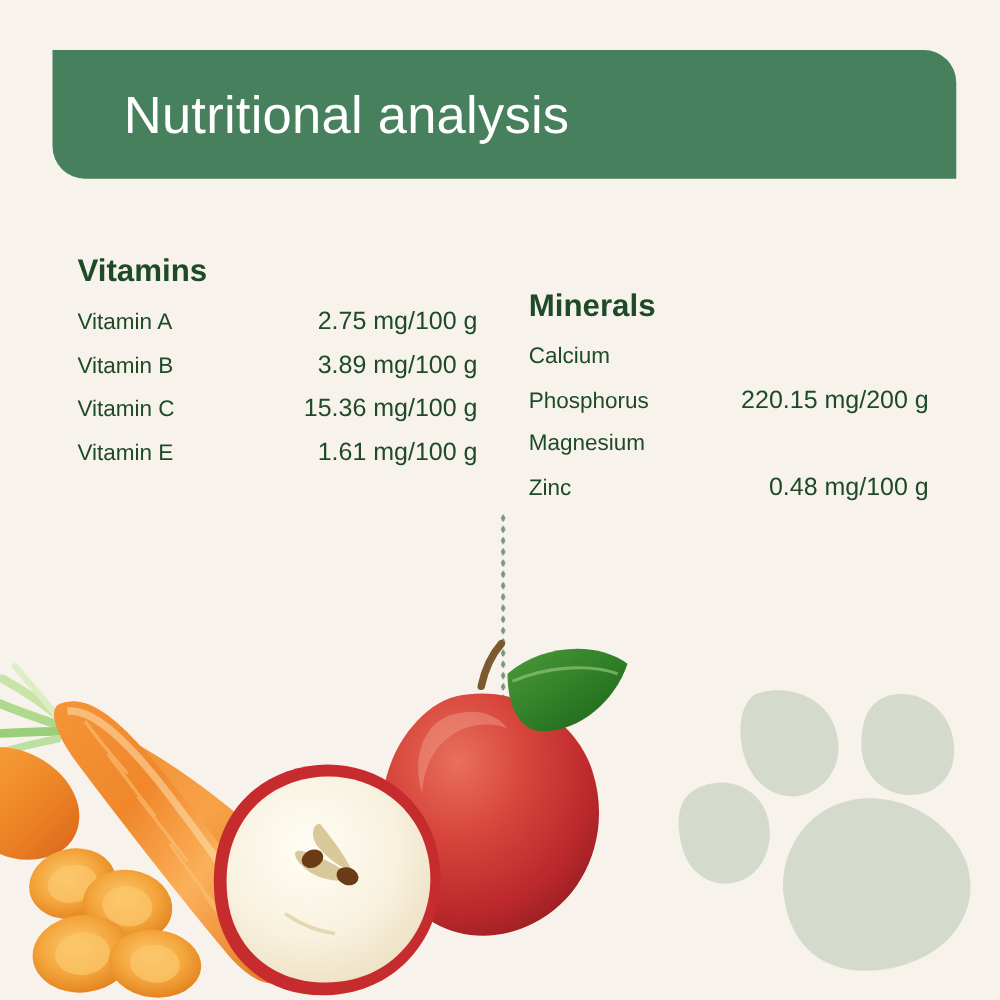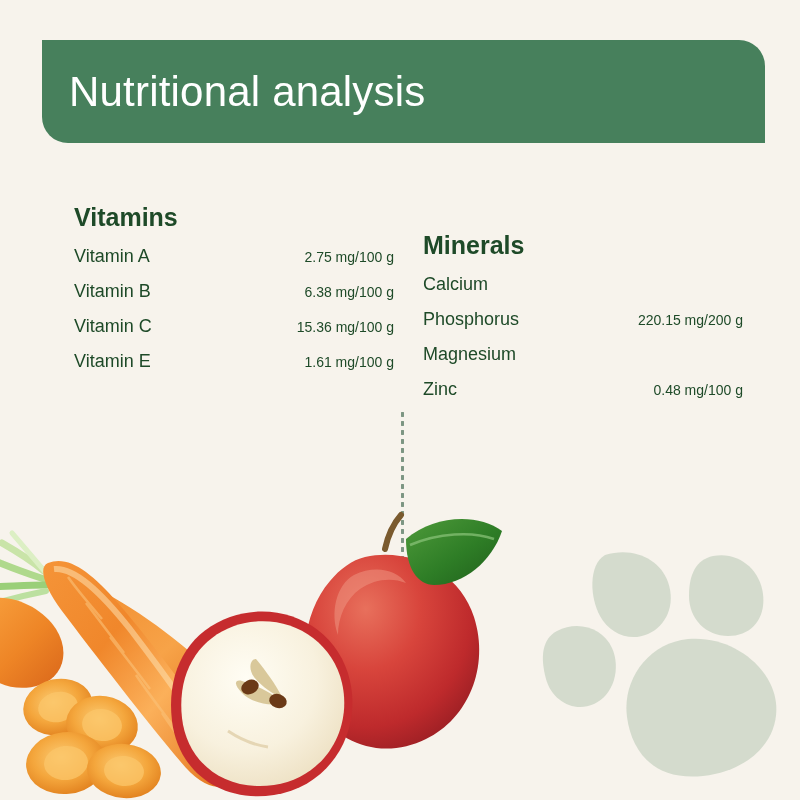--- a/index.html
+++ b/index.html
@@ -17,41 +17,42 @@
 
   
   #header-banner {
     position:absolute;
     left:42px; top:40px;
     width:723px; height:103px;
     background:#47805C;
     border-radius:0 26px 0 26px;
     display:flex;
     align-items:center;
+    padding-left:30px;
   }
   #page-title {
     color:#FFFFFF;
     font-size:42px;
     font-weight:400;
     letter-spacing:0.2px;
     padding-left:27px;
     line-height:1;
   }
 
   
   #nutrition-section {
     position:absolute;
     left:0; top:205px;
     width:800px;
   }
   .nutrient-column {
     position:absolute;
     top:0;
   }
-  #vitamins-column { left:62px;  width:320px;margin-left:12px; }
+  #vitamins-column { left:62px;  width:320px; }
   #minerals-column { left:423px; width:320px;margin-top:28px; }
 
   .column-heading {
     color:#1E4A28;
     font-size:25px;
     font-weight:bold;
     line-height:1;
     margin-bottom:16px;
     white-space:nowrap;
   }
@@ -63,21 +64,21 @@
     white-space:nowrap;
   }
   .nutrient-name {
     color:#1E4A28;
     font-size:18px;
     font-weight:400;
     text-align:right;
   }
   .nutrient-value {
     color:#1E4A28;
-    font-size:14px;
+    font-size:20px;
     font-weight:400;
     text-align:right;
   }
 
   
   #column-divider {
     position:absolute;
     left:400px; top:205px;
     width:5px; height:192px;
     background-image:radial-gradient(#7D9683 42%, rgba(0,0,0,0) 45%);
@@ -112,21 +113,21 @@
 
     <div id="vitamins-column" class="nutrient-column">
       <div class="column-heading">Vitamins</div>
 
       <div class="nutrient-row">
         <span class="nutrient-name">Vitamin A</span>
         <span class="nutrient-value">2.75 mg/100 g</span>
       </div>
       <div class="nutrient-row">
         <span class="nutrient-name">Vitamin B</span>
-        <span class="nutrient-value">6.38 mg/100 g</span>
+        <span class="nutrient-value">3.89 mg/100 g</span>
       </div>
       <div class="nutrient-row">
         <span class="nutrient-name">Vitamin C</span>
         <span class="nutrient-value">15.36 mg/100 g</span>
       </div>
       <div class="nutrient-row">
         <span class="nutrient-name">Vitamin E</span>
         <span class="nutrient-value">1.61 mg/100 g</span>
       </div>
     </div>

